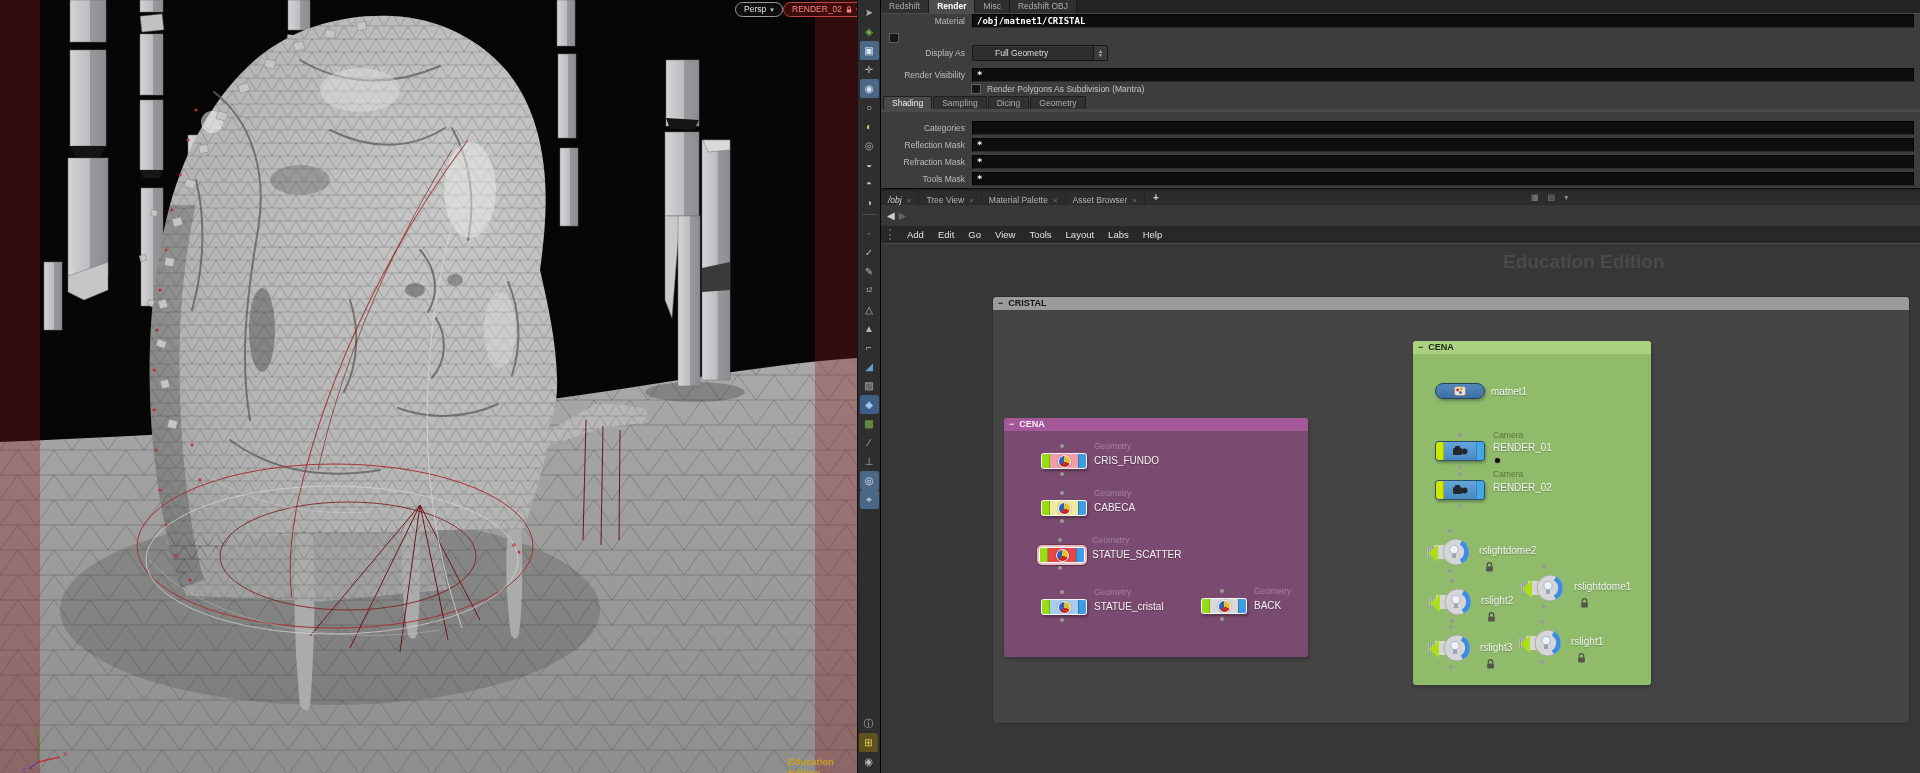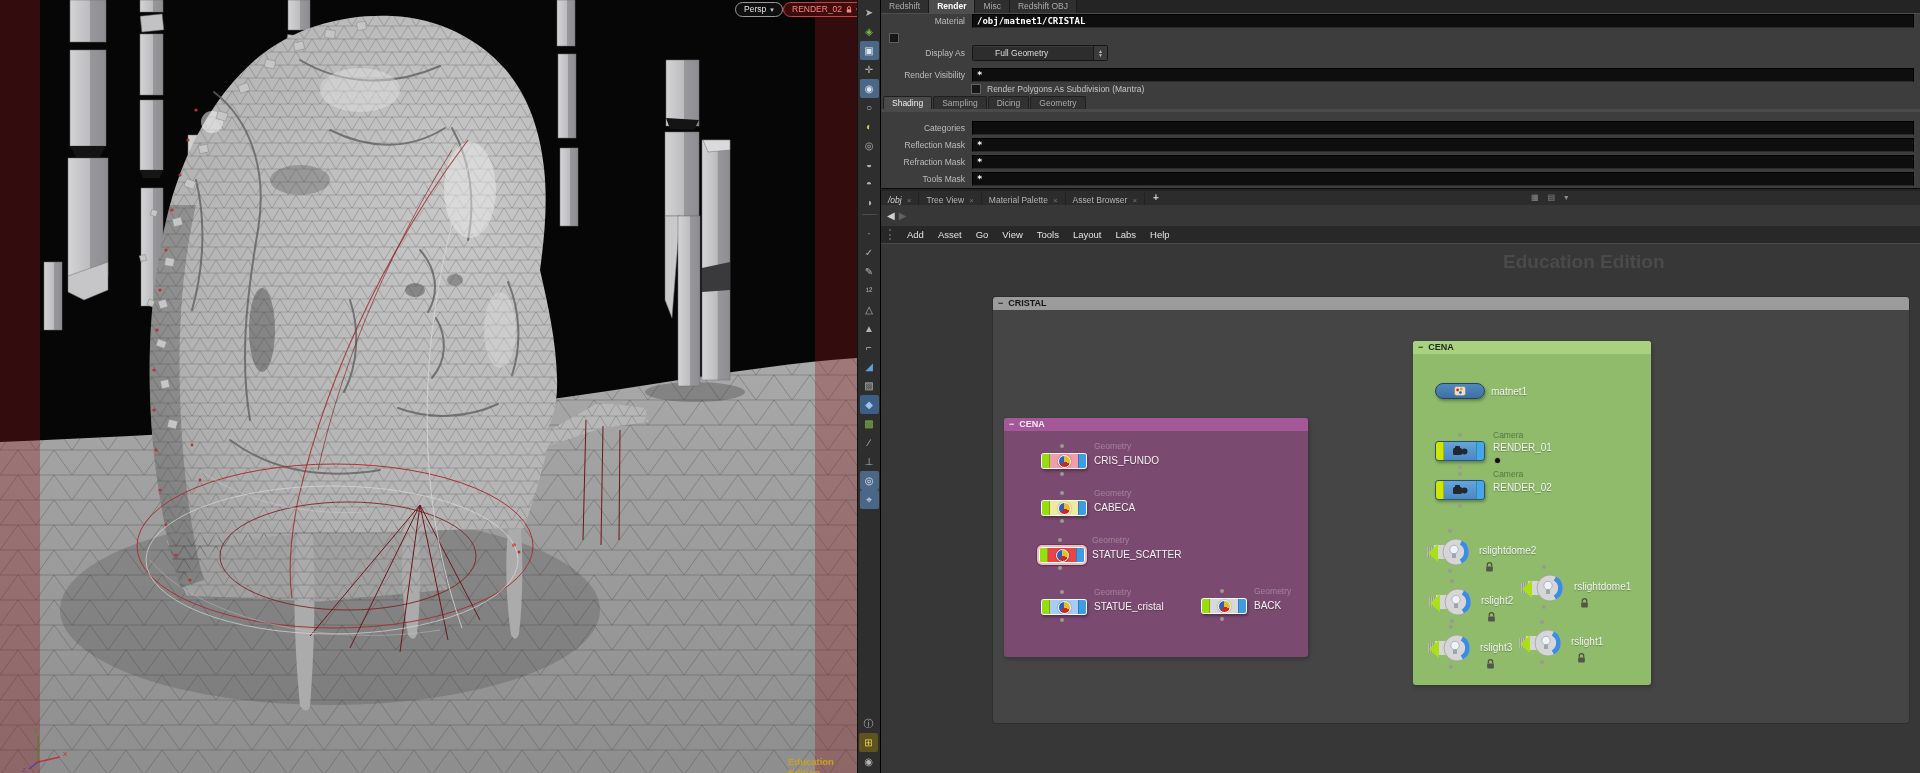--- a/index.html
+++ b/index.html
@@ -477,21 +477,21 @@
   <div id="pathbar">
     <span class="nav-b">◀</span>
     <span class="nav-f">▶</span>
   </div>
 
   <div id="menubar">
     <span id="menu-grip"></span>
     <span style="display:flex">
     <span class="menu-item">Add</span>
 
-    <span class="menu-item">Asset</span>
+    <span class="menu-item">Edit</span>
 
     <span class="menu-item">Go</span>
 
     <span class="menu-item">View</span>
 
     <span class="menu-item">Tools</span>
 
     <span class="menu-item">Layout</span>
 
     <span class="menu-item">Labs</span>

